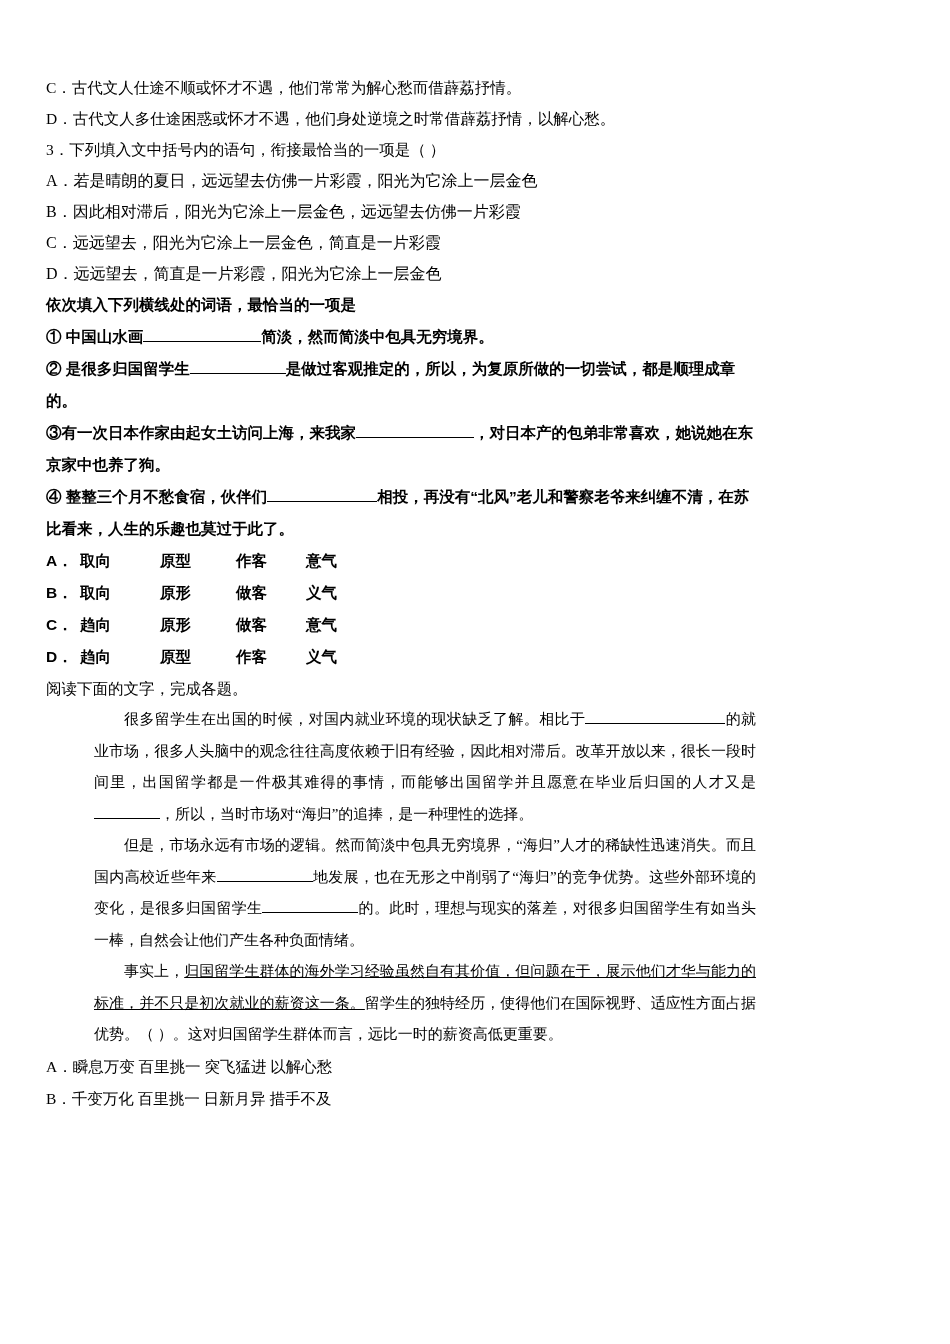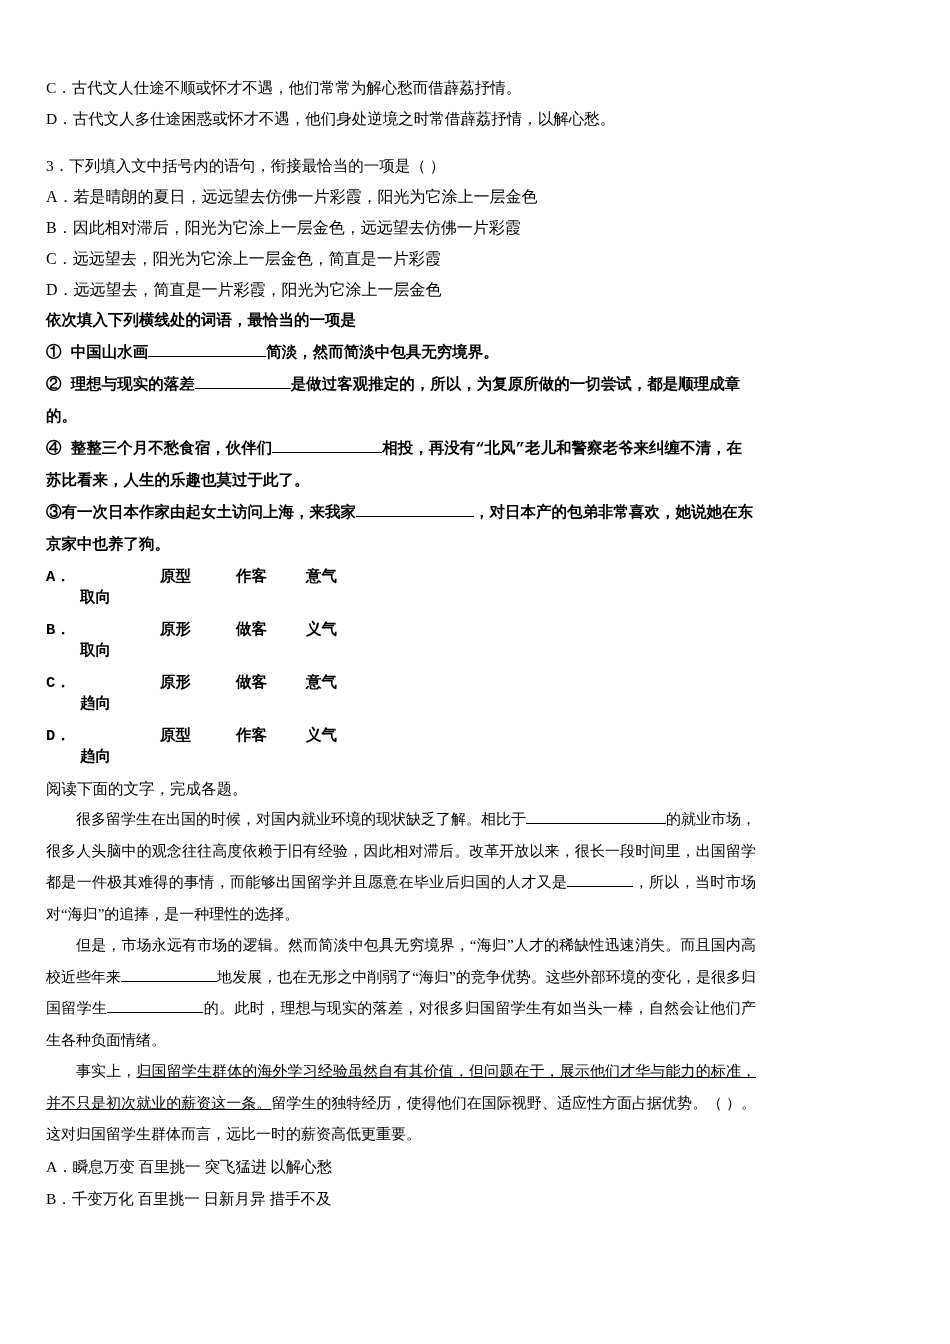--- a/index.html
+++ b/index.html
@@ -25,60 +25,59 @@
     line-height: 31px;
     white-space: pre-wrap;
   }
   .opt {
     font-size: 16px;
     line-height: 31px;
   }
   .q-head {
     font-size: 15.5px;
     line-height: 31px;
-    margin-top: 16px;
   }
   .sans {
-    font-family: Liberation Mono, monospace;
+    font-family: Liberation Sans, sans-serif;
   }
   .blockbold {
     font-weight: bold;
     font-size: 15.5px;
     line-height: 32px;
   }
   .choicerow {
     font-size: 15.5px;
     line-height: 32px;
     font-weight: bold;
     display: flex;
   }
   .choicerow .lab {
     width: 34px;
     flex: 0 0 34px;
   }
   .choicerow .c1 {
     width: 80px;
     flex: 0 0 80px;
-    margin-top: 21px;
   }
   .choicerow .c2 {
     width: 76px;
     flex: 0 0 76px;
   }
   .choicerow .c3 {
     width: 70px;
     flex: 0 0 70px;
   }
   .para {
     font-size: 15px;
     line-height: 31.5px;
     text-align: justify;
     text-justify: inter-ideograph;
     text-indent: 2em;
     font-family: "Liberation Serif", "DejaVu Serif", serif;
+    margin-left: 48px;
   }
   .u {
     text-decoration: underline;
   }
   .fill {
     display: inline-block;
     border-bottom: 1px solid #000;
     vertical-align: baseline;
   }
   .tailopt {
@@ -97,25 +96,25 @@
   <div class="q-head">3．下列填入文中括号内的语句，衔接最恰当的一项是（      ）</div>
   <div class="opt">A．若是晴朗的夏日，远远望去仿佛一片彩霞，阳光为它涂上一层金色</div>
   <div class="opt">B．因此相对滞后，阳光为它涂上一层金色，远远望去仿佛一片彩霞</div>
   <div class="opt">C．远远望去，阳光为它涂上一层金色，简直是一片彩霞</div>
   <div class="opt">D．远远望去，简直是一片彩霞，阳光为它涂上一层金色</div>
 
   <div class="blockbold sans">依次填入下列横线处的词语，最恰当的一项是</div>
 
   <div class="blockbold sans"><span>① 中国山水画</span><span class="fill" style="width:118px"></span><span>简淡，然而简淡中包具无穷境界。</span></div>
 
-  <div class="blockbold sans"><span>② 理想与现实的落差</span><span class="fill" style="width:96px"></span><span>是做过客观推定的，所以，为复原所做的一切尝试，都是顺理成章的。</span></div>
+  <div class="blockbold sans"><span>② 是很多归国留学生</span><span class="fill" style="width:96px"></span><span>是做过客观推定的，所以，为复原所做的一切尝试，都是顺理成章的。</span></div>
+
+  <div class="blockbold sans"><span>③有一次日本作家由起女土访问上海，来我家</span><span class="fill" style="width:118px"></span><span>，对日本产的包弟非常喜欢，她说她在东京家中也养了狗。</span></div>
 
   <div class="blockbold sans"><span>④ 整整三个月不愁食宿，伙伴们</span><span class="fill" style="width:110px"></span><span>相投，再没有“北风”老儿和警察老爷来纠缠不清，在苏比看来，人生的乐趣也莫过于此了。</span></div>
-
-  <div class="blockbold sans"><span>③有一次日本作家由起女土访问上海，来我家</span><span class="fill" style="width:118px"></span><span>，对日本产的包弟非常喜欢，她说她在东京家中也养了狗。</span></div>
 
   <div class="choicerow sans">
     <span class="lab">A．</span>
     <span class="c1">取向</span>
     <span class="c2">原型</span>
     <span class="c3">作客</span>
     <span>意气</span>
   </div>
   <div class="choicerow sans">
     <span class="lab">B．</span>

